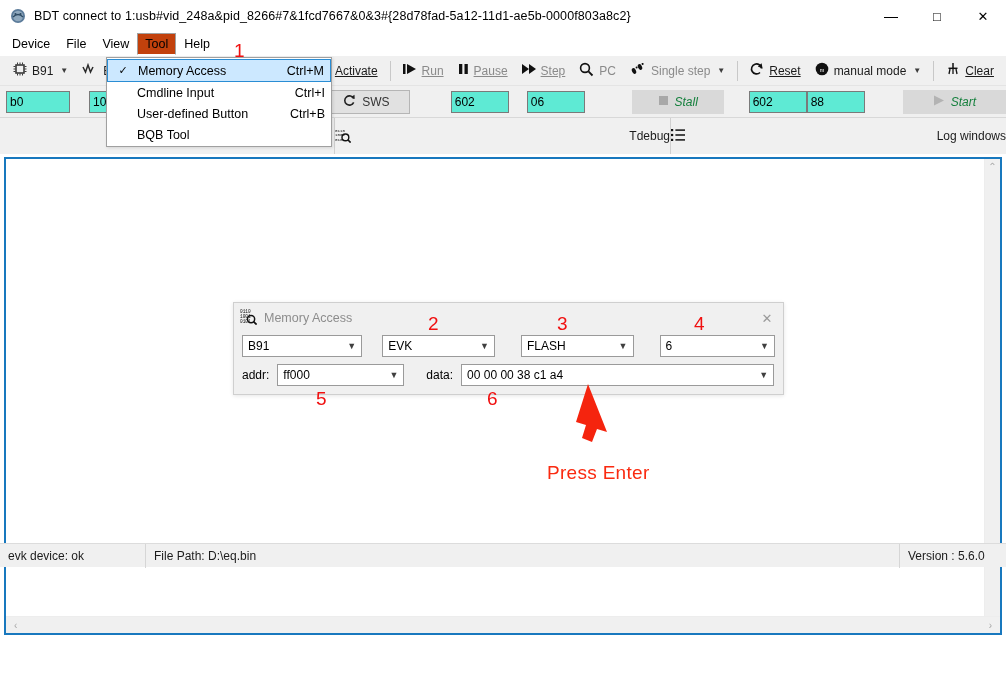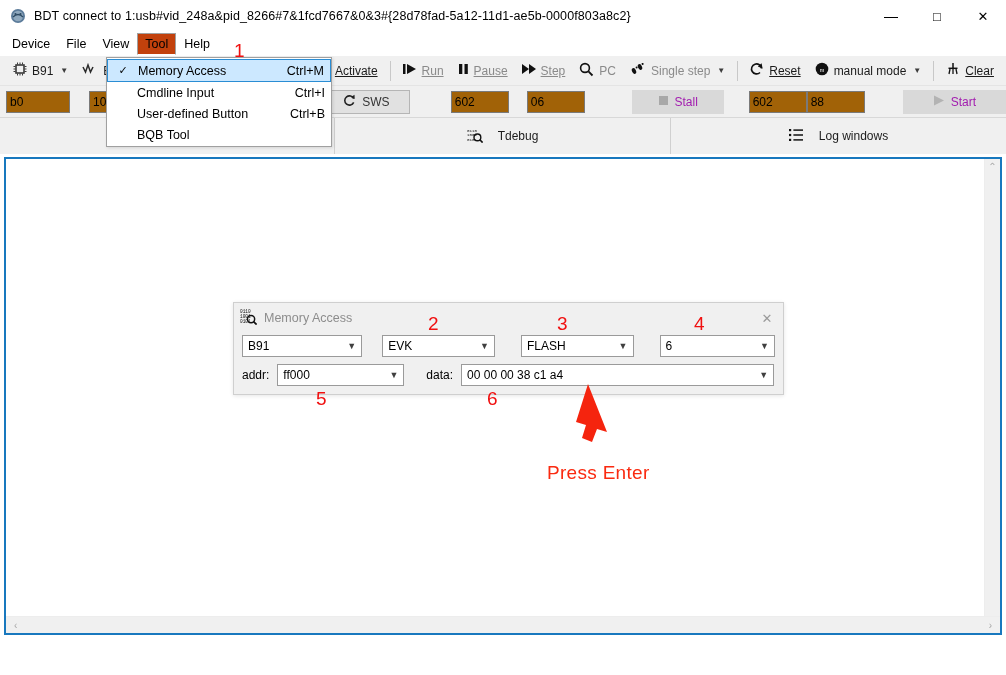--- a/index.html
+++ b/index.html
@@ -73,39 +73,39 @@
   .caret { font-size: 8px; color: #3c3c3c; margin-left: 2px; }
   .ul { text-decoration: underline; }
 
   
   .toolbar2 {
     position: absolute; left: 0; top: 86px; width: 1006px; height: 32px;
     background: #f0f0f0; display: flex; align-items: center;
     border-bottom: 1px solid #d8d8d8;
   }
   .tb2-input {
-    height: 22px; border: 1px solid #7a7a7a; background: #a16207;
+    height: 22px; border: 1px solid #7a7a7a; background: #5eead4;
     font-family: "Liberation Sans", sans-serif; font-size: 12px;
     padding: 0 3px; color: #000; outline: none;
   }
   .tb2-btn {
     height: 24px; background: #e1e1e1; border: 1px solid #b5b5b5;
     display: flex; align-items: center; justify-content: center; gap: 6px;
     font-size: 12px; color: #333; padding: 0 10px;
   }
-  .tb2-btn.disabled { color: #a21caf; background: #d9d9d9; border-color: #d9d9d9; }
+  .tb2-btn.disabled { color: #15803d; background: #d9d9d9; border-color: #d9d9d9; font-style: italic; }
 
   
   .tabsrow {
     position: absolute; left: 0; top: 118px; width: 1006px; height: 36px;
     background: #f0f0f0; display: flex; align-items: stretch;
   }
   .tabspacer { width: 335px; border-right: 1px solid #d0d0d0; }
   .tab {
-    flex: 1; display: flex; align-items: center; justify-content: center; gap: 15px;
+    flex: 1; display: flex; align-items: center; justify-content: space-between; gap: 15px;
     font-size: 12px; color: #1b1b1b; border-right: 1px solid #d0d0d0;
   }
   .tab:last-child { border-right: none; }
 
   
   .content {
     position: absolute; left: 4px; top: 157px; width: 998px; height: 478px;
     background: #ffffff; border: 2px solid #1878be;
   }
   .vscroll {
@@ -488,14 +488,21 @@
   <div class="ann" style="left:557px; top:313px;">3</div>
   <div class="ann" style="left:694px; top:313px;">4</div>
   <div class="ann" style="left:316px; top:388px;">5</div>
   <div class="ann" style="left:487px; top:388px;">6</div>
 
   <svg class="arrow-svg" style="left:540px; top:382px;" width="100" height="80" viewBox="0 0 100 80">
     <polygon points="48,2 67,50 57,47 52,60 42,56 46,43 36,40" fill="#f5240e"></polygon>
   </svg>
   <div class="ann-text" style="left:547px; top:462px;text-align:right;">Press Enter</div>
 
+  <div class="statusbar">
+    <div class="st-cell" style="width:145px">evk device: ok</div>
+    <div class="st-sep"></div>
+    <div class="st-cell" style="flex:1">File Path:  D:\eq.bin</div>
+    <div class="st-sep"></div>
+    <div class="st-cell" style="width:106px">Version : 5.6.0</div>
+  </div>
 
 </div>
 
 </body></html>

